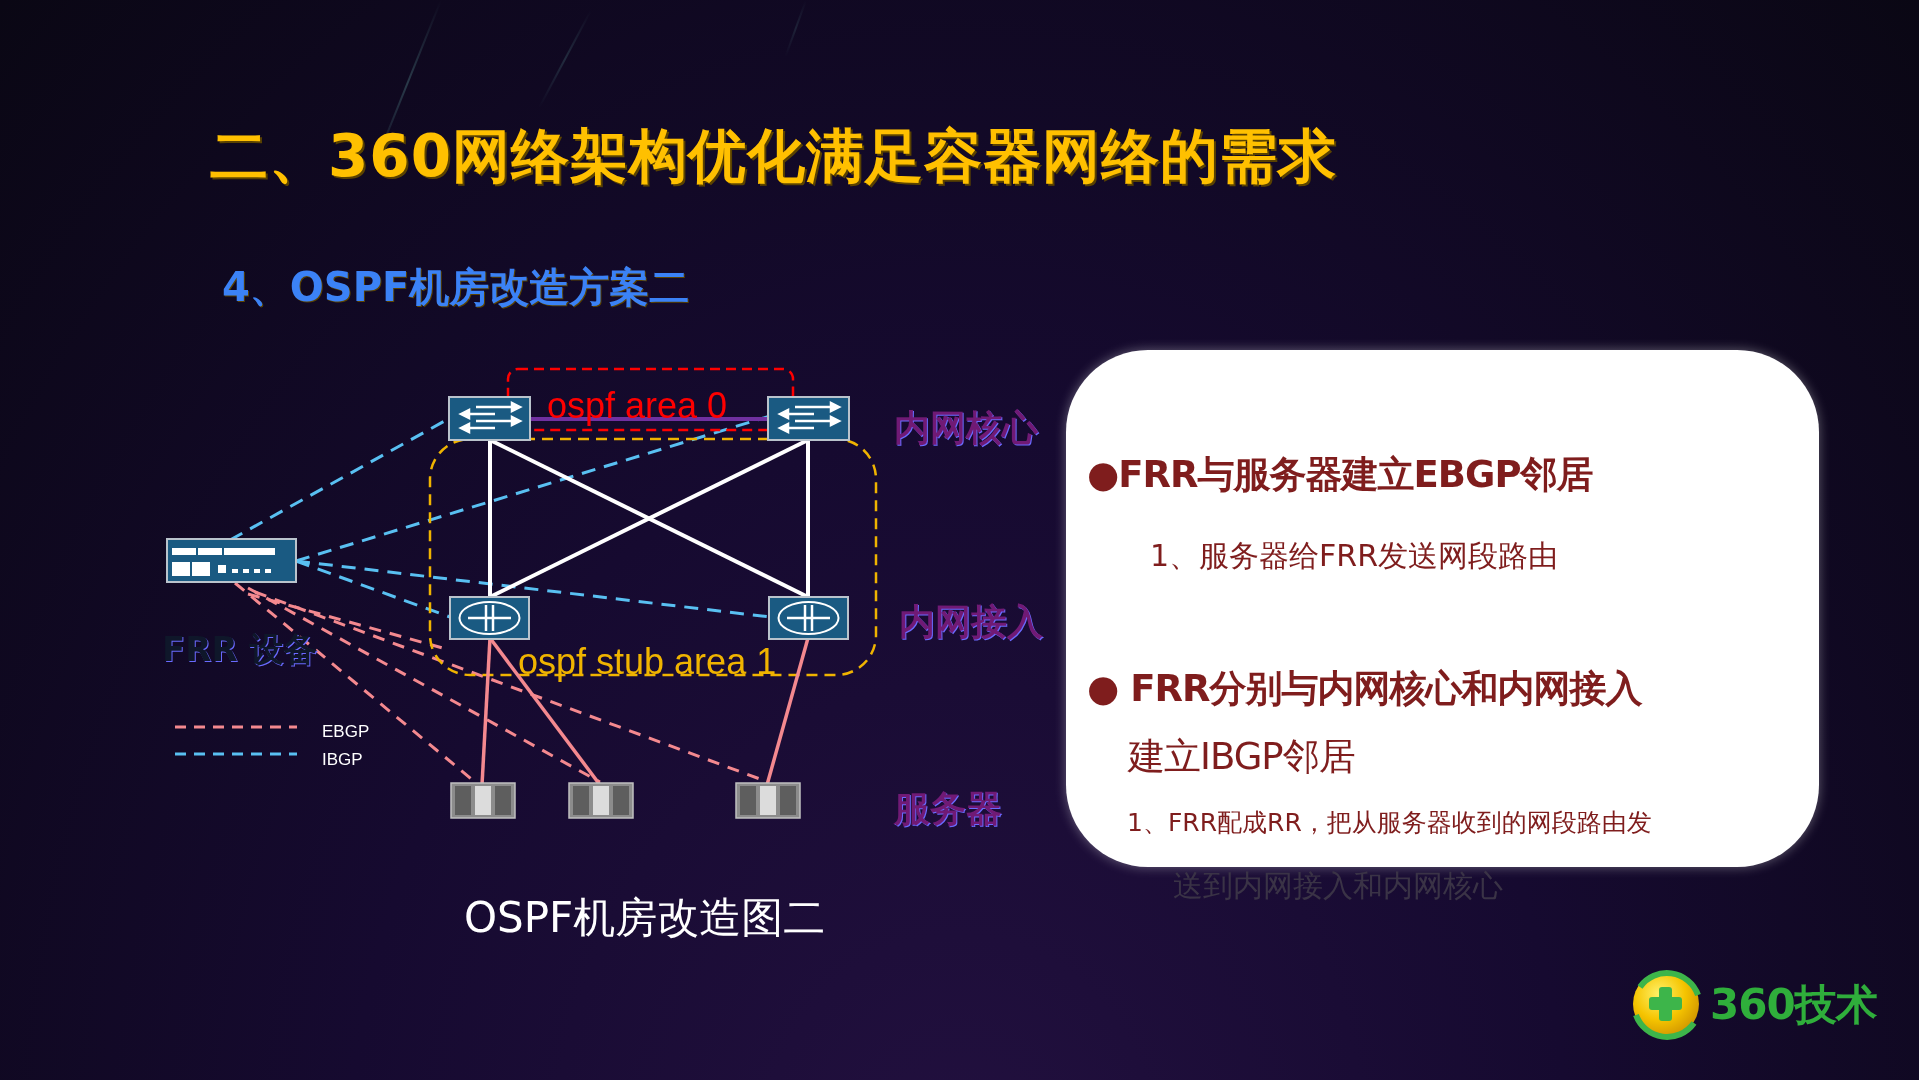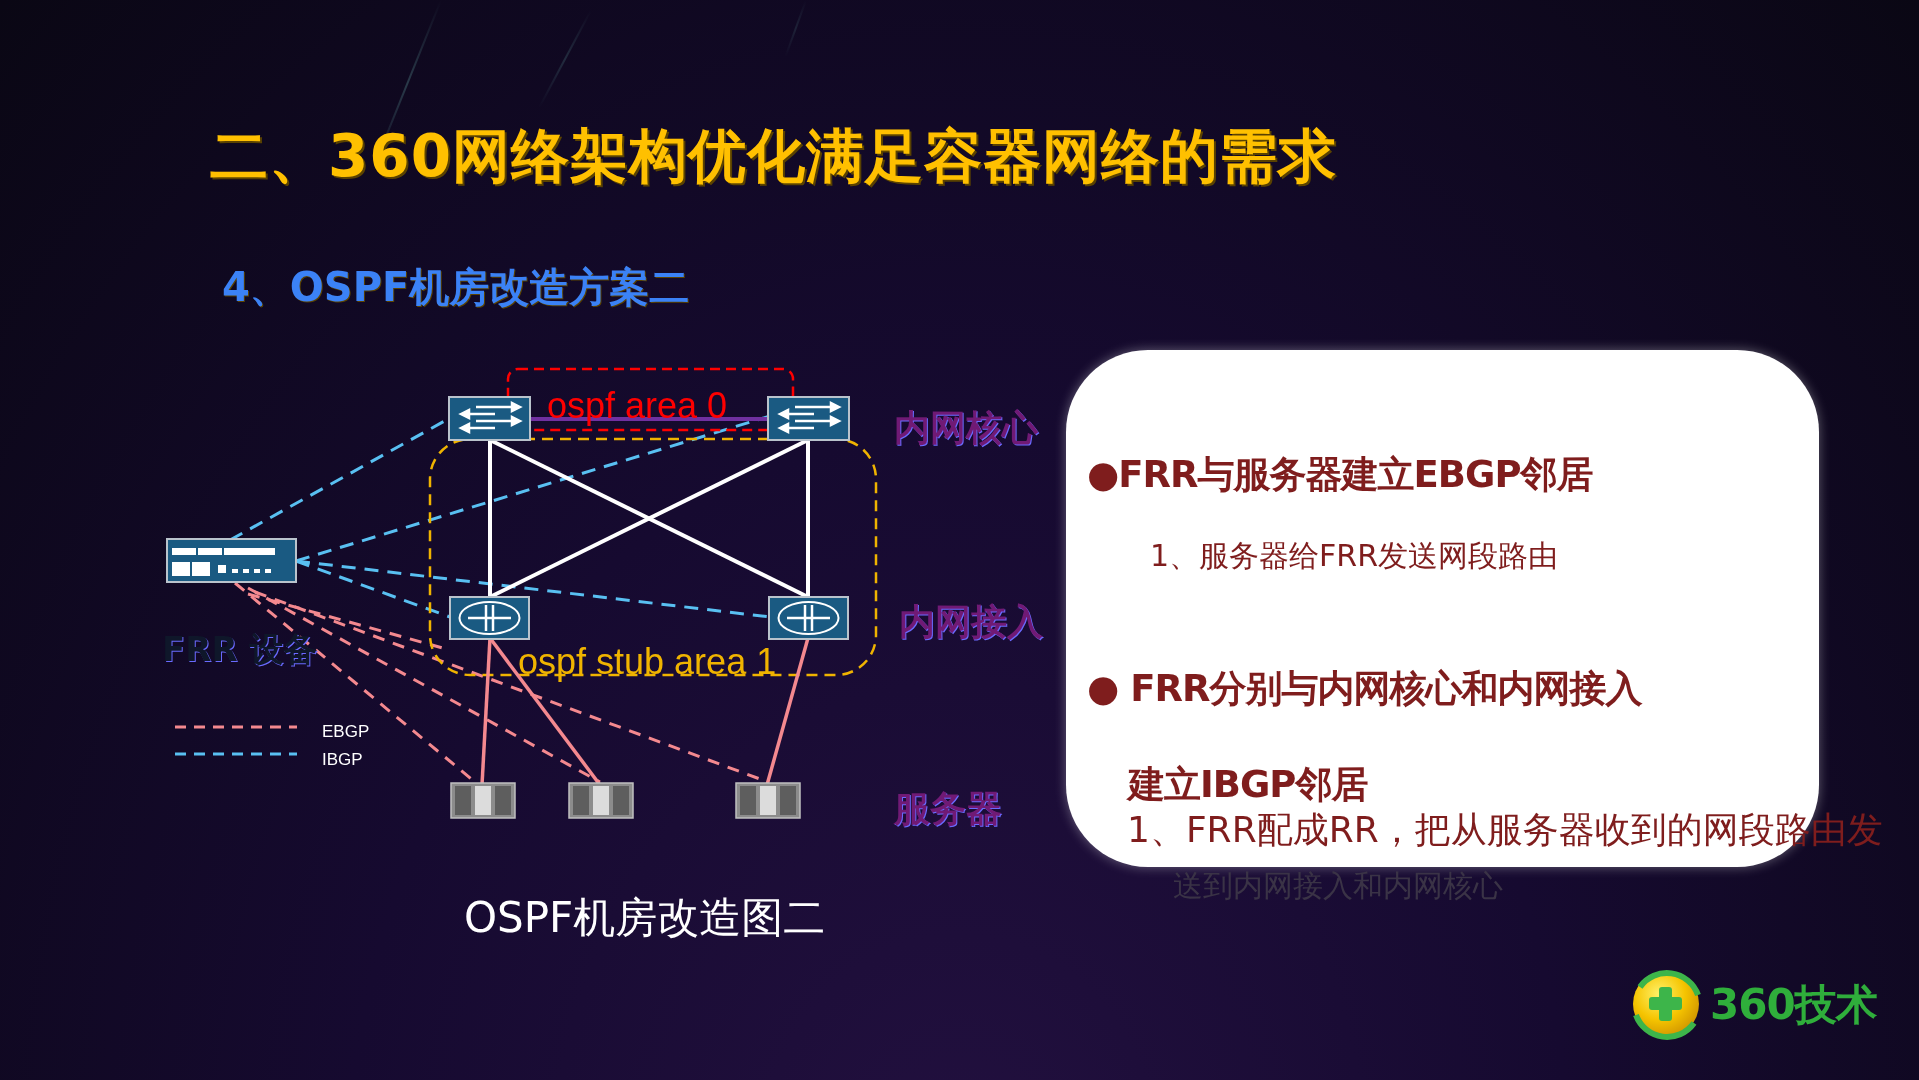--- a/index.html
+++ b/index.html
@@ -29,22 +29,22 @@
   .caption { left: 464px; top: 890px; font-size: 42px; color: #ffffff; white-space: nowrap; }
   .card {
     left: 1066px; top: 350px; width: 753px; height: 517px;
     background: #ffffff; border-radius: 82px;
     box-shadow: 0 0 12px rgba(255,255,255,0.35);
   }
   .card-text { color: #7f1d1d; white-space: nowrap; }
   .b1 { left: 1087px; top: 450px; font-size: 37px; font-weight: bold; letter-spacing: -1px; }
   .s1 { left: 1136px; top: 536px; font-size: 30px; margin-left: 14px; }
   .b2 { left: 1087px; top: 664px; font-size: 37px; font-weight: bold; letter-spacing: -1px; }
-  .b2b { left: 1128px; top: 732px; font-size: 37px; font-weight: bold; letter-spacing: -1px; margin-top: 28px; }
-  .s2 { left: 1127px; top: 806px; font-size: 36px; text-align: right; }
+  .b2b { left: 1128px; top: 732px; font-size: 37px; font-weight: normal; letter-spacing: -1px; }
+  .s2 { left: 1127px; top: 806px; font-size: 25px; text-align: right; }
   .overflow { left: 1173px; top: 866px; font-size: 30px; color: #3a3346; white-space: nowrap; }
   .logo { left: 1628px; top: 965px; width: 255px; height: 78px; }
   .logo-text { position:absolute; left: 82px; top: 12px; font-size: 42px; font-weight: bold; color: #2fae3b; letter-spacing: -1px; white-space: nowrap; }
 </style>
 </head>
 <body>
 
 <div class="streak" style="left:440px;top:0;height:180px;transform:rotate(22deg);"></div>
 <div class="streak" style="left:590px;top:10px;height:110px;transform:rotate(28deg);opacity:.7"></div>
 <div class="streak" style="left:805px;top:0;height:60px;transform:rotate(20deg);opacity:.5"></div>

